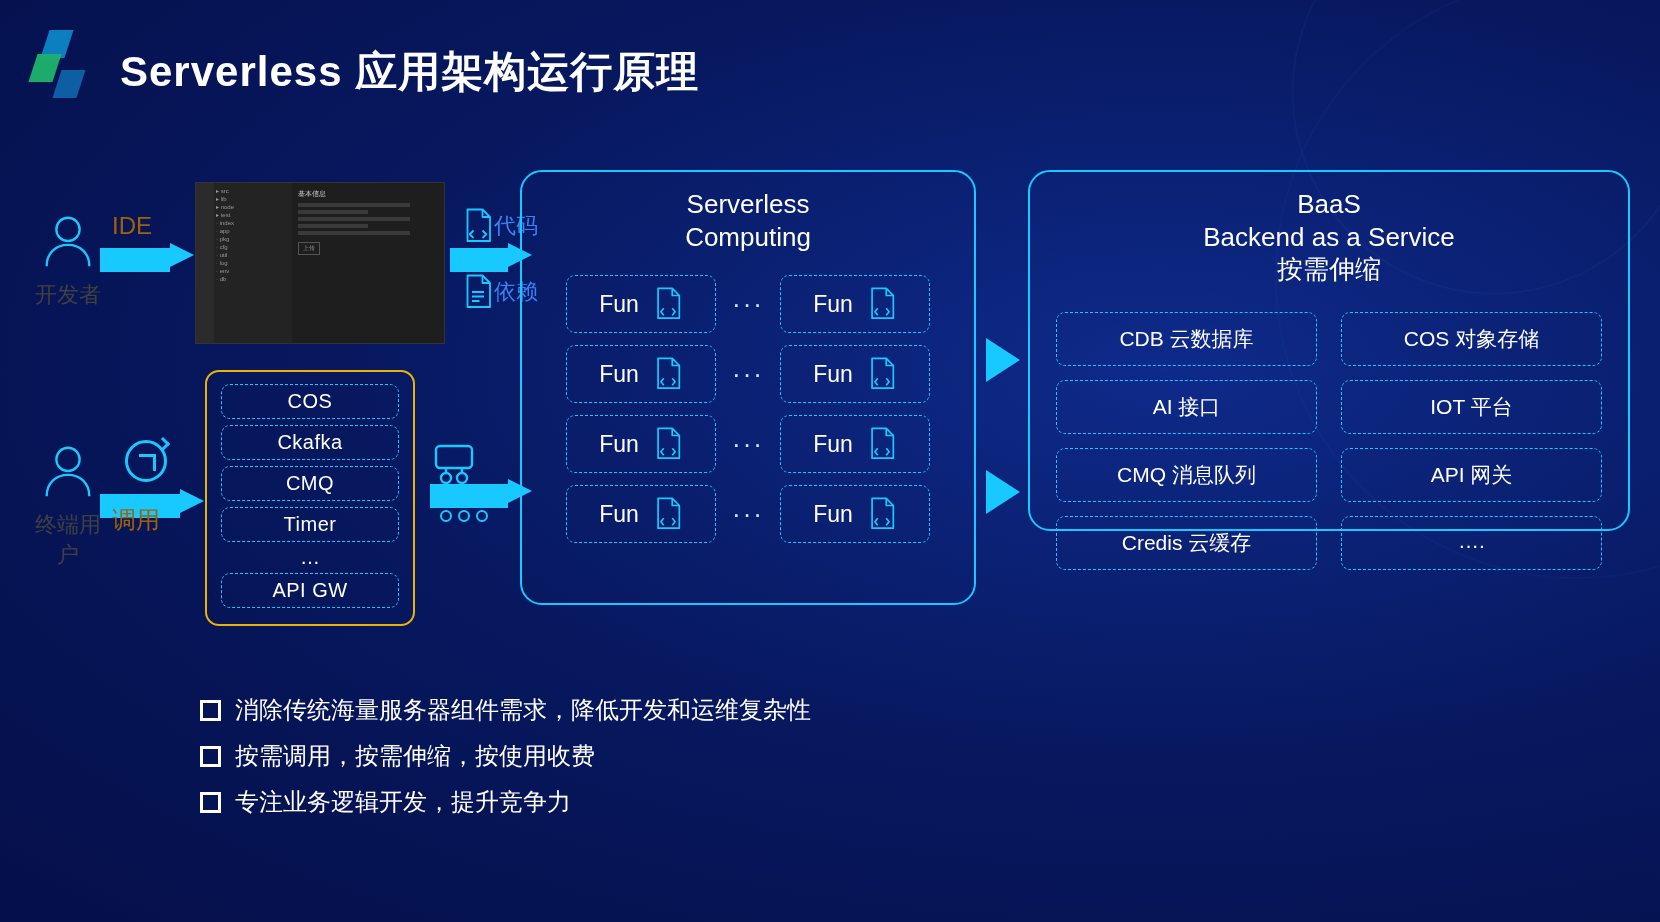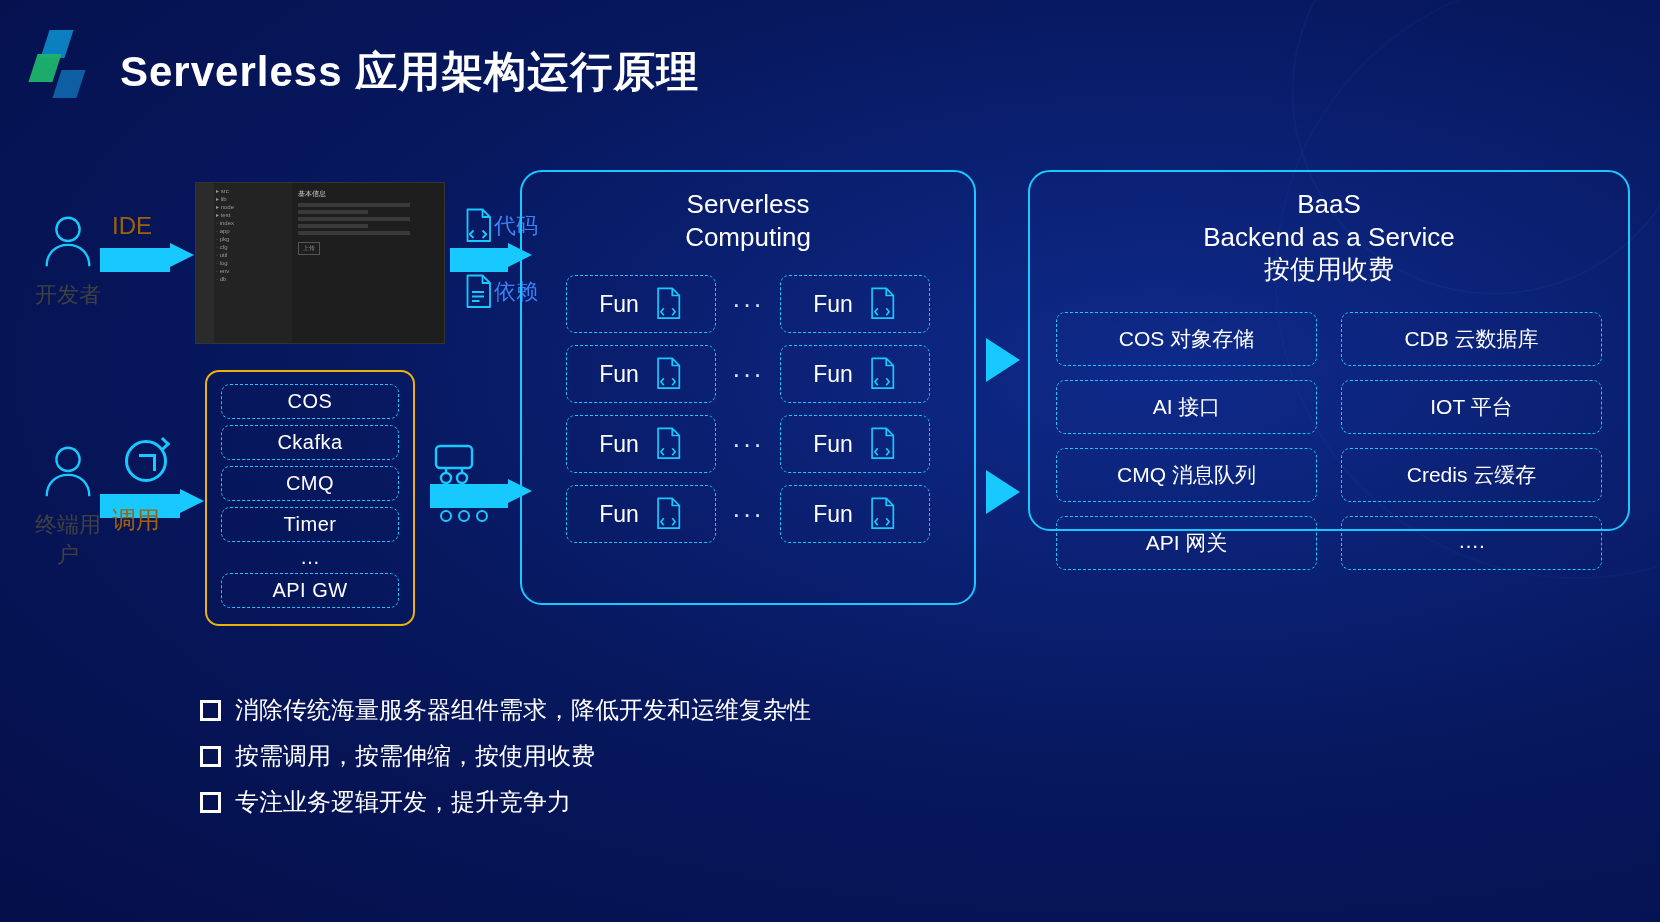--- a/index.html
+++ b/index.html
@@ -334,30 +334,30 @@
     </div>
 </div>
 
 <div class="mini-arrow" style="left:986px; top:338px;"></div>
 <div class="mini-arrow" style="left:986px; top:470px;"></div>
 
 <div class="panel baas">
   <h2>
     <span>BaaS</span><br>
     <span>Backend as a Service</span><br>
-    <span>按使用收费</span>
+    <span>按需伸缩</span>
   </h2>
   <div class="baas-grid">
+      <div class="baas-item">CDB 云数据库</div>
       <div class="baas-item">COS 对象存储</div>
-      <div class="baas-item">CDB 云数据库</div>
       <div class="baas-item">AI 接口</div>
       <div class="baas-item">IOT 平台</div>
       <div class="baas-item">CMQ 消息队列</div>
+      <div class="baas-item">API 网关</div>
       <div class="baas-item">Credis 云缓存</div>
-      <div class="baas-item">API 网关</div>
       <div class="baas-item">….</div>
     </div>
 </div>
 
 <ul class="bullets">
   <li>消除传统海量服务器组件需求，降低开发和运维复杂性</li>
   <li>按需调用，按需伸缩，按使用收费</li>
   <li>专注业务逻辑开发，提升竞争力</li>
 </ul>
 

